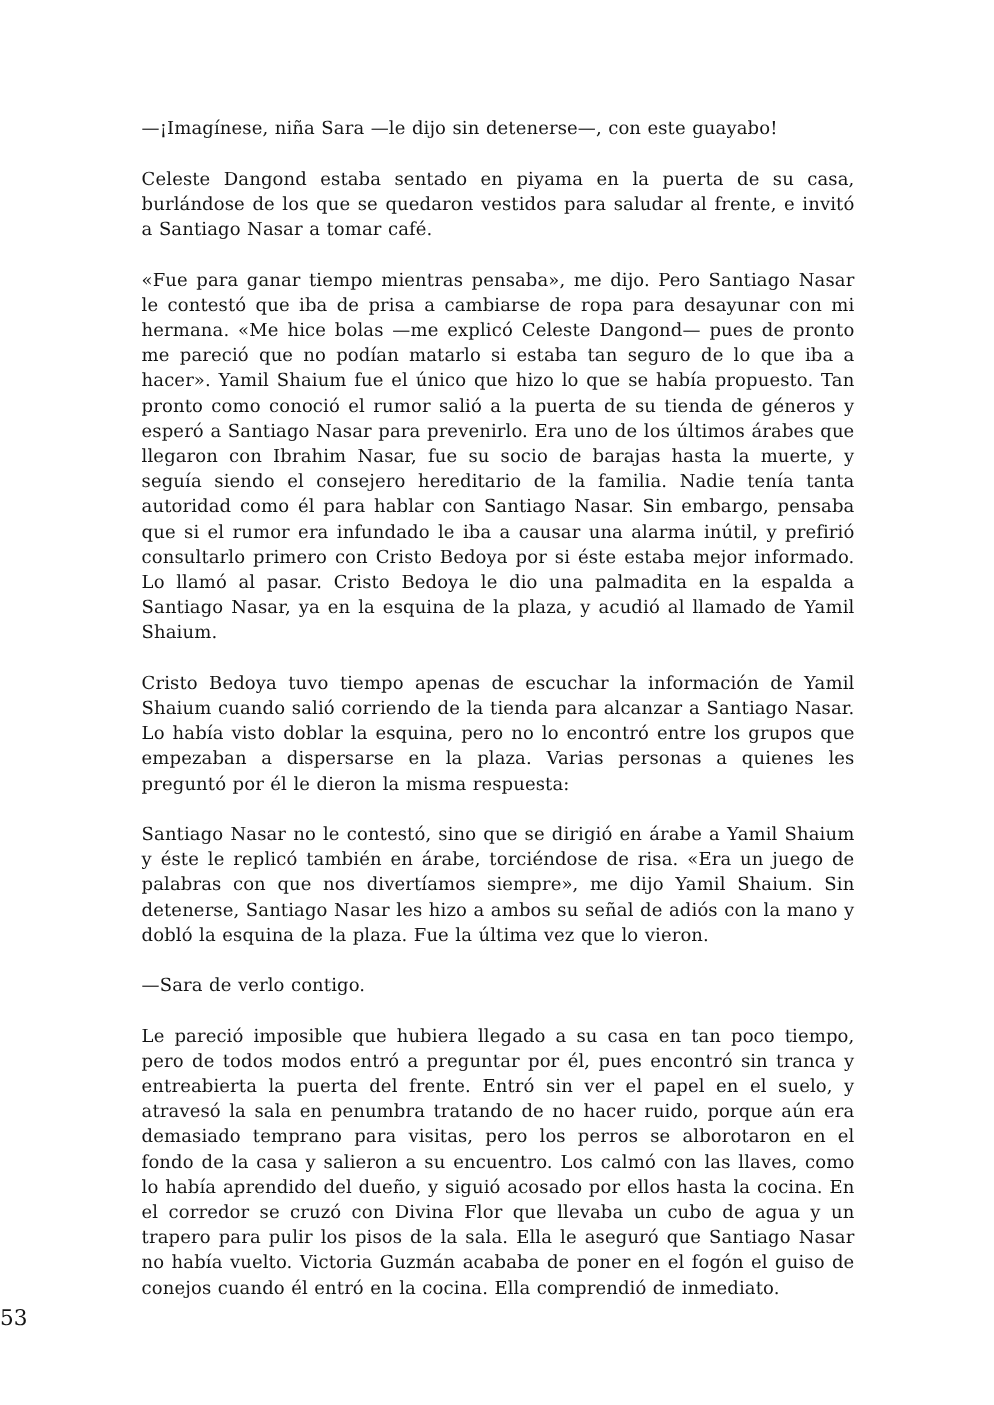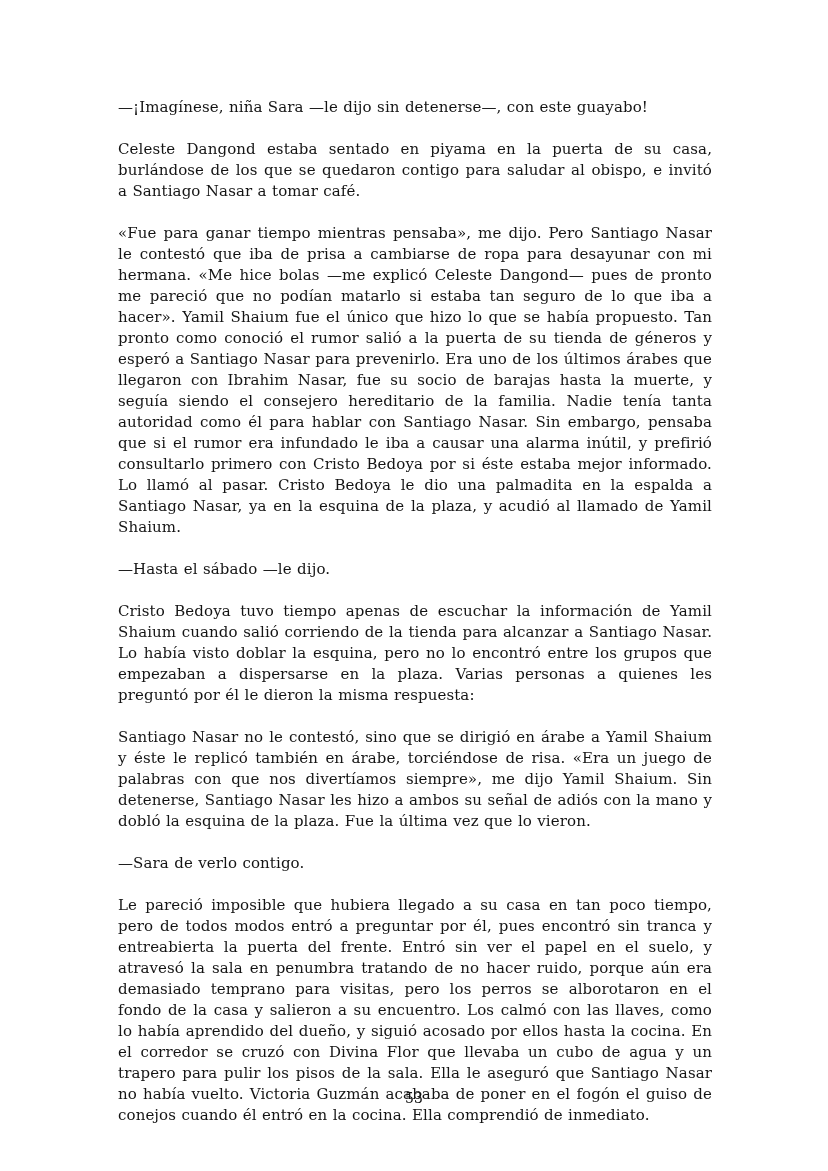--- a/index.html
+++ b/index.html
@@ -30,33 +30,32 @@
     line-height: 21px;
     text-align: justify;
     letter-spacing: 0.1px;
     word-spacing: 0.5px;
   }
   .page-number {
     position: absolute;
     left: 0;
     right: 0;
     bottom: 62px;
-    text-align: center;
-    font-size: 14px;
+    text-align: left;
+    font-size: 18px;
     line-height: 21px;
   }
 </style>
 </head>
 <body>
 
 <div class="page">
   <div class="text-block">
     <p>—¡Imagínese, niña Sara —le dijo sin detenerse—, con este guayabo!</p>
-    <p>Celeste Dangond estaba sentado en piyama en la puerta de su casa, burlándose de los que se quedaron contigo para saludar al obispo, e invitó a Santiago Nasar a tomar café.</p>
+    <p>Celeste Dangond estaba sentado en piyama en la puerta de su casa, burlándose de los que se quedaron vestidos para saludar al frente, e invitó a Santiago Nasar a tomar café.</p>
     <p>«Fue para ganar tiempo mientras pensaba», me dijo. Pero Santiago Nasar le contestó que iba de prisa a cambiarse de ropa para desayunar con mi hermana. «Me hice bolas —me explicó Celeste Dangond— pues de pronto me pareció que no podían matarlo si estaba tan seguro de lo que iba a hacer». Yamil Shaium fue el único que hizo lo que se había propuesto. Tan pronto como conoció el rumor salió a la puerta de su tienda de géneros y esperó a Santiago Nasar para prevenirlo. Era uno de los últimos árabes que llegaron con Ibrahim Nasar, fue su socio de barajas hasta la muerte, y seguía siendo el consejero hereditario de la familia. Nadie tenía tanta autoridad como él para hablar con Santiago Nasar. Sin embargo, pensaba que si el rumor era infundado le iba a causar una alarma inútil, y prefirió consultarlo primero con Cristo Bedoya por si éste estaba mejor informado. Lo llamó al pasar. Cristo Bedoya le dio una palmadita en la espalda a Santiago Nasar, ya en la esquina de la plaza, y acudió al llamado de Yamil Shaium.</p>
-    <p>—Hasta el sábado —le dijo.</p>
     <p>Cristo Bedoya tuvo tiempo apenas de escuchar la información de Yamil Shaium cuando salió corriendo de la tienda para alcanzar a Santiago Nasar. Lo había visto doblar la esquina, pero no lo encontró entre los grupos que empezaban a dispersarse en la plaza. Varias personas a quienes les preguntó por él le dieron la misma respuesta:</p>
     <p>Santiago Nasar no le contestó, sino que se dirigió en árabe a Yamil Shaium y éste le replicó también en árabe, torciéndose de risa. «Era un juego de palabras con que nos divertíamos siempre», me dijo Yamil Shaium. Sin detenerse, Santiago Nasar les hizo a ambos su señal de adiós con la mano y dobló la esquina de la plaza. Fue la última vez que lo vieron.</p>
     <p>—Sara de verlo contigo.</p>
     <p>Le pareció imposible que hubiera llegado a su casa en tan poco tiempo, pero de todos modos entró a preguntar por él, pues encontró sin tranca y entreabierta la puerta del frente. Entró sin ver el papel en el suelo, y atravesó la sala en penumbra tratando de no hacer ruido, porque aún era demasiado temprano para visitas, pero los perros se alborotaron en el fondo de la casa y salieron a su encuentro. Los calmó con las llaves, como lo había aprendido del dueño, y siguió acosado por ellos hasta la cocina. En el corredor se cruzó con Divina Flor que llevaba un cubo de agua y un trapero para pulir los pisos de la sala. Ella le aseguró que Santiago Nasar no había vuelto. Victoria Guzmán acababa de poner en el fogón el guiso de conejos cuando él entró en la cocina. Ella comprendió de inmediato.</p>
   </div>
   <div class="page-number">53</div>
 </div>
 
 </body></html>

